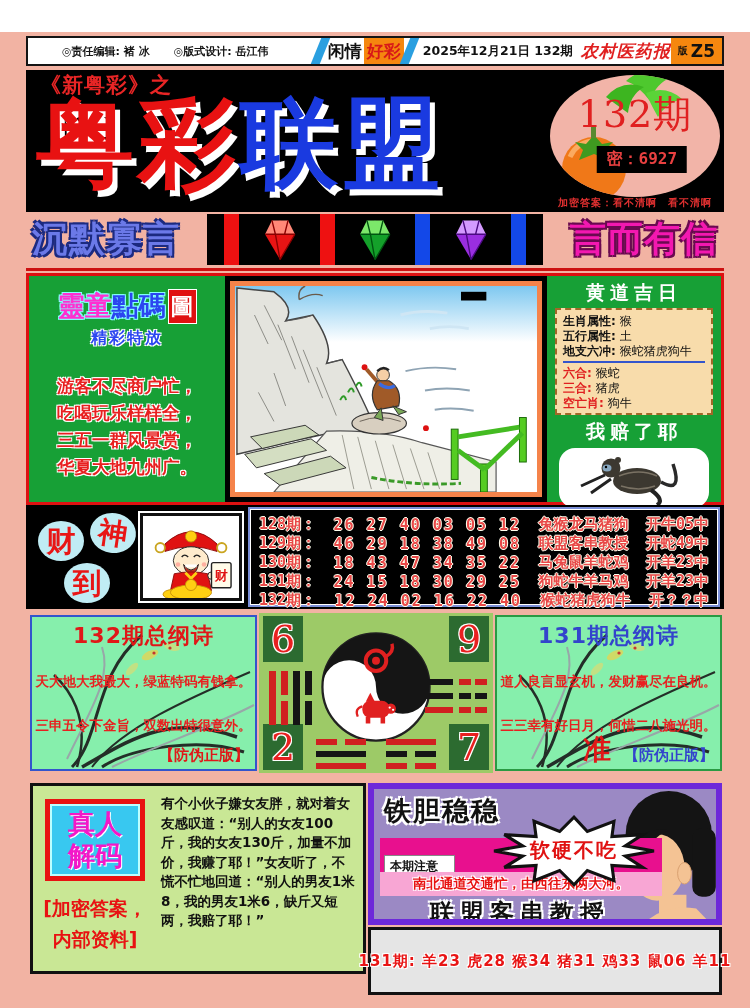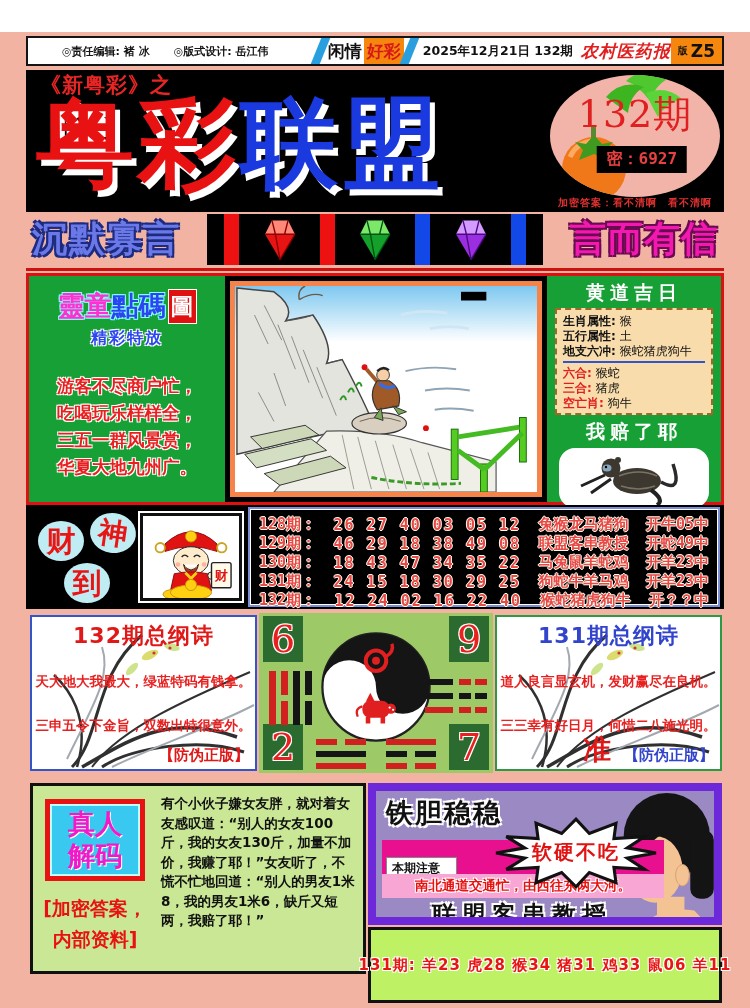--- a/index.html
+++ b/index.html
@@ -86,21 +86,21 @@
              box-shadow:0 0 0 2px #fff; overflow:hidden; }
   .res-box { position:absolute; left:224px; top:4px; width:468px; height:96px; border:1px solid #fff;
              box-shadow:0 0 0 2px #7b8fd8; padding:5px 8px; display:flex; flex-direction:column; justify-content:space-between; }
   .res-row { display:flex; justify-content:space-between; align-items:center;
              color:#e84848; font-size:15px; font-weight:bold;
              font-family:"DejaVu Sans Mono","Liberation Mono",monospace;
              text-shadow:-1px 0 0 #ffe,1px 0 0 #ffe,0 -1px 0 #ffe,0 1px 0 #ffe; white-space:nowrap; }
   .res-row .num { letter-spacing:2px; }
 
   
-  .p-left, .p-right { position:absolute; top:615px; width:227px; height:156px; background:#ffffff; overflow:hidden; }
+  .p-left, .p-right { position:absolute; top:615px; width:227px; height:156px; background:#86efac; overflow:hidden; }
   .p-left { left:30px; border:2px solid #3355cc; }
   .p-right { left:495px; border:2px solid #2a9a43; }
   .orchid { position:absolute; left:0; top:0; opacity:.9; }
   .p-title { position:relative; text-align:center; font-size:22px; font-weight:900; margin-top:4px; letter-spacing:1px; }
   .p-title.red { color:#e01818; } .p-title.blue { color:#3344cc; }
   .p-line { position:relative; text-align:center; font-size:13.5px; font-weight:bold; color:#e82020; white-space:nowrap; }
   .p-line.l1 { margin-top:22px; } .p-line.l2 { margin-top:26px; }
   .p-stamp { position:absolute; right:6px; bottom:4px; font-size:15px; font-weight:900; }
   .p-stamp.red { color:#e01818; } .p-stamp.blue { color:#3344cc; }
   .p-mark { position:absolute; left:86px; bottom:0; font-size:28px; font-weight:900; color:#e01818; }
@@ -117,39 +117,39 @@
   
   .b-box { position:absolute; left:30px; top:783px; width:336px; height:191px; background:#c9e795; border:3px solid #111; display:flex; }
   .b-left { width:124px; padding-top:13px; text-align:center; flex:none; }
   .b-title { margin:0 auto; width:100px; background:#38c8f0; border:5px solid #e81212; box-shadow:inset 0 0 0 2px #bff;
              padding:4px 0; }
   .b-title div { font-size:27px; font-weight:900; color:#f318c8; line-height:32px;
                  text-shadow:1px 1px 0 #fff; }
   .b-note { margin-top:12px; color:#e81212; font-size:19px; font-weight:bold; line-height:31px; white-space:nowrap; }
   .b-joke { flex:1; padding:8px 6px 0 4px; font-size:13.5px; line-height:19.5px; color:#111; font-weight:bold; }
 
-  .b-right { position:absolute; left:368px; top:783px; width:354px; height:142px; background:#9b89c4; border:8px solid #6d28d9; overflow:hidden; }
+  .b-right { position:absolute; left:368px; top:783px; width:354px; height:142px; background:#9b89c4; border:6px solid #6d28d9; overflow:hidden; }
   .br-heading { position:absolute; left:10px; top:4px; font-size:27px; font-weight:900; color:#111; letter-spacing:2px;
                 text-shadow:-2px -2px 0 #fff,2px -2px 0 #fff,-2px 2px 0 #fff,2px 2px 0 #fff; }
   .bar-magenta { position:absolute; left:6px; top:49px; width:282px; height:34px; background:#e8108e; }
   .notice { position:absolute; left:10px; top:66px; background:#fff; color:#111; font-size:12px; font-weight:900;
             padding:2px 16px 2px 5px; border:1px solid #888; }
   .bar-pink { position:absolute; left:6px; top:83px; width:282px; height:24px; background:#f8a6d4;
               display:flex; align-items:center; justify-content:center; }
   .tip { color:#e81212; font-size:13.5px; font-weight:bold; white-space:nowrap;
          text-shadow:-1px -1px 0 #fff,1px -1px 0 #fff,-1px 1px 0 #fff,1px 1px 0 #fff; }
   .starburst { position:absolute; left:118px; top:26px; width:164px; height:72px; }
   .starburst svg { position:absolute; left:0; top:0; }
   .starburst span { position:absolute; left:0; top:22px; width:100%; text-align:center;
                     color:#e01212; font-size:20px; font-weight:900; letter-spacing:2px; }
   .br-footer { position:absolute; left:0; top:108px; width:292px; text-align:center; font-size:24px; font-weight:900;
                letter-spacing:6px; color:#111;
                text-shadow:-2px -2px 0 #fff,2px -2px 0 #fff,-2px 2px 0 #fff,2px 2px 0 #fff; }
   .face { position:absolute; right:-6px; top:0; }
-  .b-strip { position:absolute; left:368px; top:927px; width:354px; height:76px; background:#bef264; border:3px solid #111;
+  .b-strip { position:absolute; left:368px; top:927px; width:354px; height:68px; background:#e5e5e5; border:3px solid #111;
              display:flex; align-items:center; justify-content:center; }
   .b-strip span { color:#e81515; font-size:15px; font-weight:900; letter-spacing:1px; white-space:nowrap;
                   text-shadow:-1px -1px 0 #fff,1px -1px 0 #fff,-1px 1px 0 #fff,1px 1px 0 #fff; }
 </style>
 </head>
 <body>
 
 <div class="page">
   <div class="top-white"></div>
 

